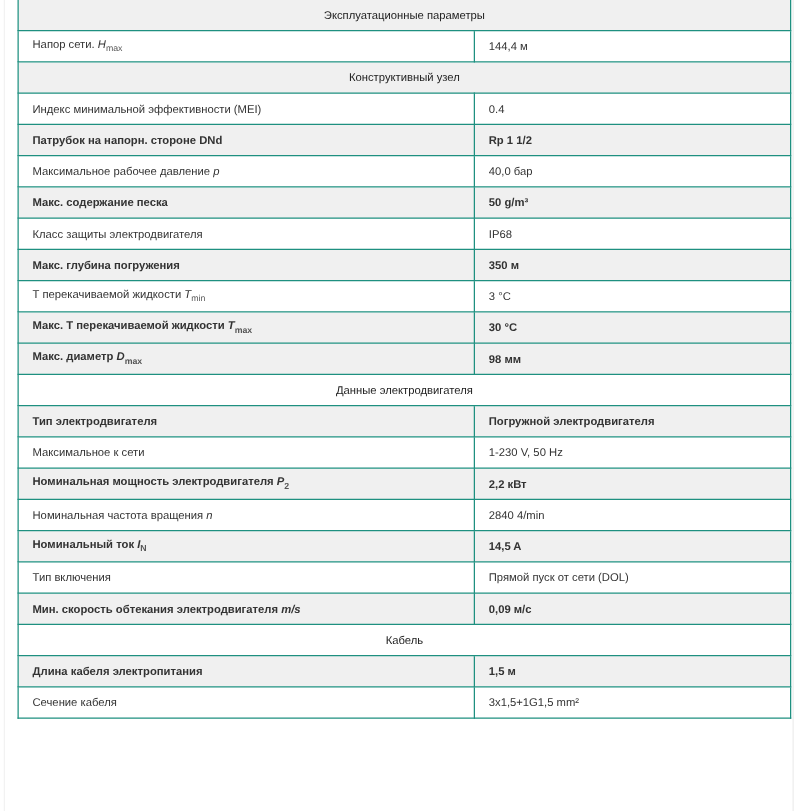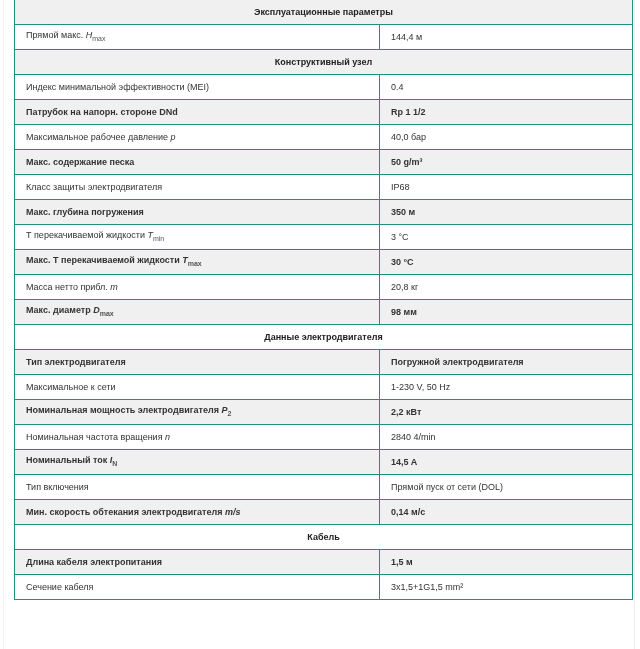--- a/index.html
+++ b/index.html
@@ -46,21 +46,21 @@
     padding: 0 0 0 11px;
     vertical-align: middle;
     white-space: nowrap;
     overflow: hidden;
     line-height: 12px;
   }
   .spec-table col.c1 { width: 365px; }
   .spec-table col.c2 { width: 253px; }
   .spec-table tr.section td {
     text-align: center;
-    font-weight: bold;
+    font-weight: normal;
     color: #222222;
     padding-left: 0;
     margin-left: 36px;
   }
   .bg-gray td { background: #f0f0f0; font-weight: bold; }
   .bg-white td { background: #ffffff; }
   .sym {
     font-style: italic;
   }
   .sub {
@@ -80,21 +80,21 @@
   <colgroup>
       <col class="c1">
       <col class="c2">
     </colgroup>
   <tbody>
 
     <tr class="section bg-gray">
       <td colspan="2">Эксплуатационные параметры</td>
     </tr>
     <tr class="bg-white">
-      <td><span>Прямой макс. </span><span class="sym">H</span><span class="sub">max</span></td>
+      <td><span>Напор сети. </span><span class="sym">H</span><span class="sub">max</span></td>
       <td>144,4 м</td>
     </tr>
 
     <tr class="section bg-gray">
       <td colspan="2">Конструктивный узел</td>
     </tr>
     <tr class="bg-white">
       <td><span>Индекс минимальной эффективности (MEI)</span></td>
       <td>0.4</td>
     </tr>
@@ -119,24 +119,20 @@
       <td>350 м</td>
     </tr>
     <tr class="bg-white">
       <td><span>Т перекачиваемой жидкости </span><span class="sym">T</span><span class="sub">min</span></td>
       <td>3 °C</td>
     </tr>
     <tr class="bg-gray">
       <td><span>Макс. Т перекачиваемой жидкости </span><span class="sym">T</span><span class="sub">max</span></td>
       <td>30 °C</td>
     </tr>
-    <tr class="bg-white">
-      <td><span>Масса нетто прибл. </span><span class="sym">m</span></td>
-      <td>20,8 кг</td>
-    </tr>
     <tr class="bg-gray">
       <td><span>Макс. диаметр </span><span class="sym">D</span><span class="sub">max</span></td>
       <td>98 мм</td>
     </tr>
 
     <tr class="section bg-white">
       <td colspan="2">Данные электродвигателя</td>
     </tr>
     <tr class="bg-gray">
       <td><span>Тип электродвигателя</span></td>
@@ -157,21 +153,21 @@
     <tr class="bg-gray">
       <td><span>Номинальный ток </span><span class="sym">I</span><span class="sub">N</span></td>
       <td>14,5 A</td>
     </tr>
     <tr class="bg-white">
       <td><span>Тип включения</span></td>
       <td>Прямой пуск от сети (DOL)</td>
     </tr>
     <tr class="bg-gray">
       <td><span>Мин. скорость обтекания электродвигателя </span><span class="sym">m/s</span></td>
-      <td>0,14 м/с</td>
+      <td>0,09 м/с</td>
     </tr>
 
     <tr class="section bg-white">
       <td colspan="2">Кабель</td>
     </tr>
     <tr class="bg-gray">
       <td><span>Длина кабеля электропитания</span></td>
       <td>1,5 м</td>
     </tr>
     <tr class="bg-white">

